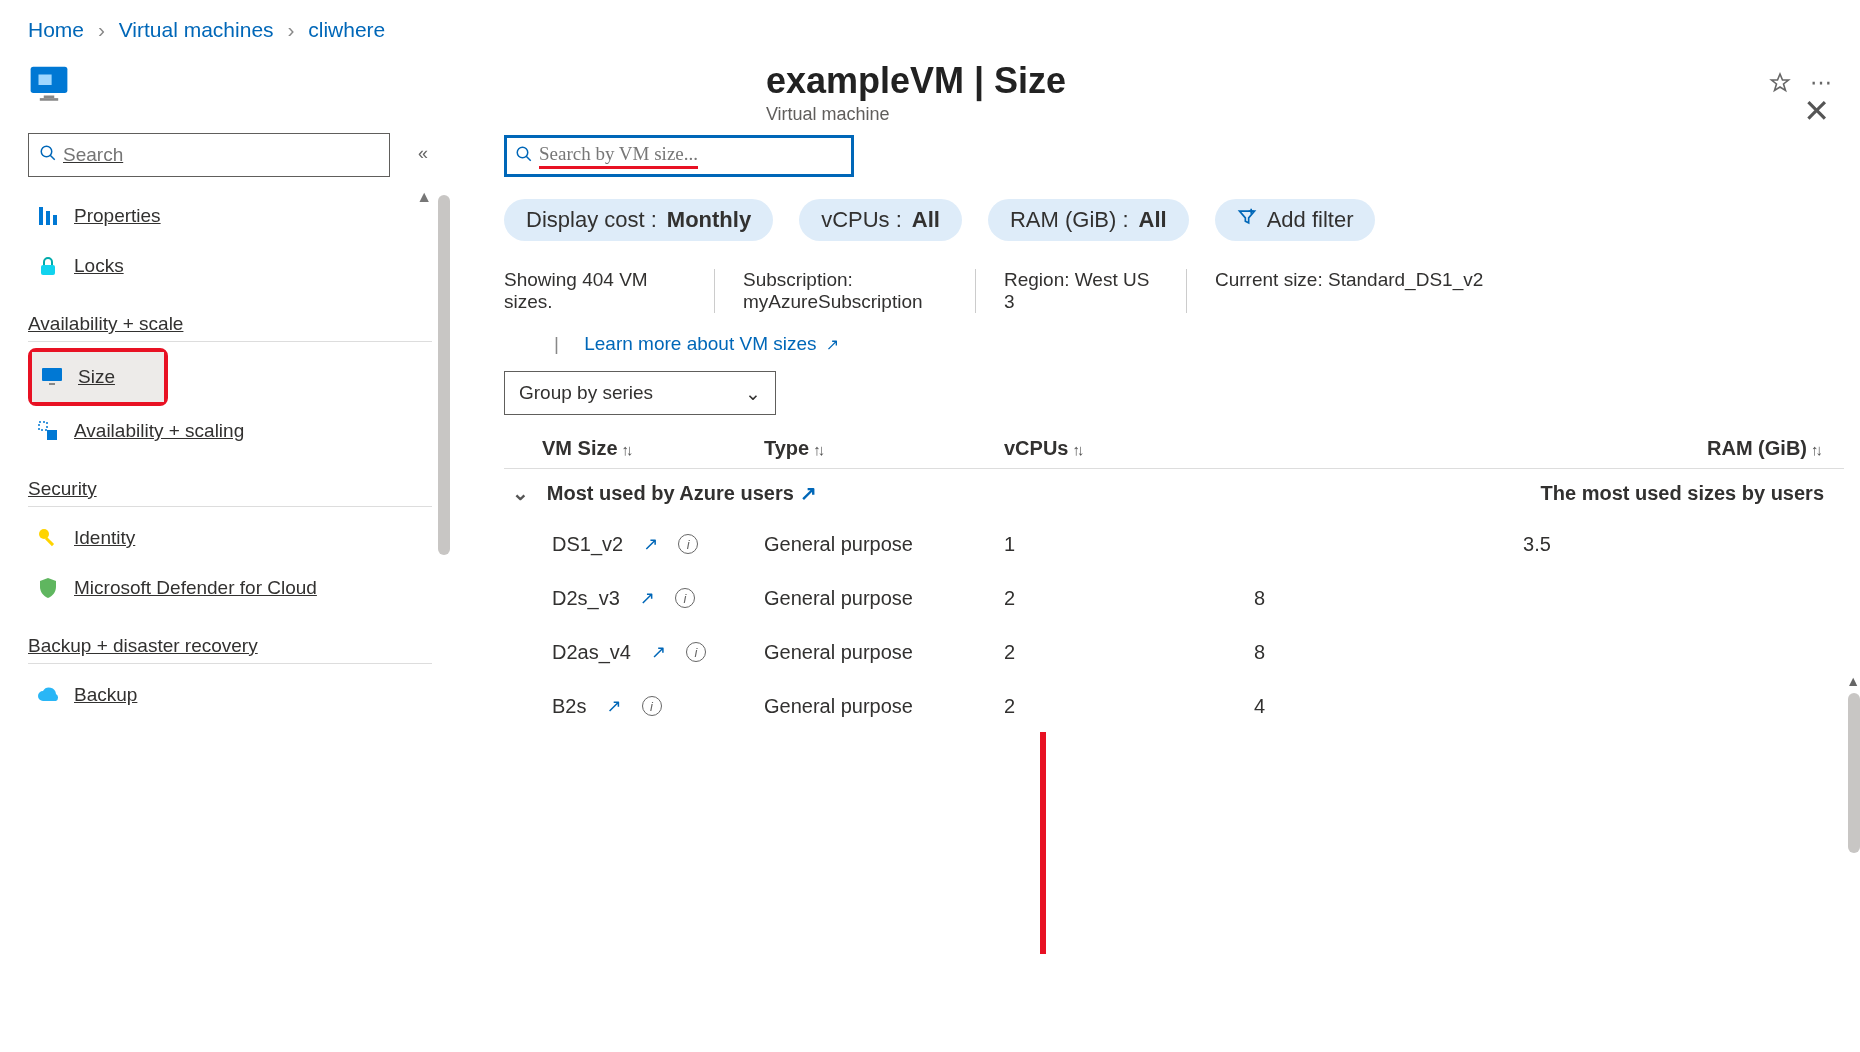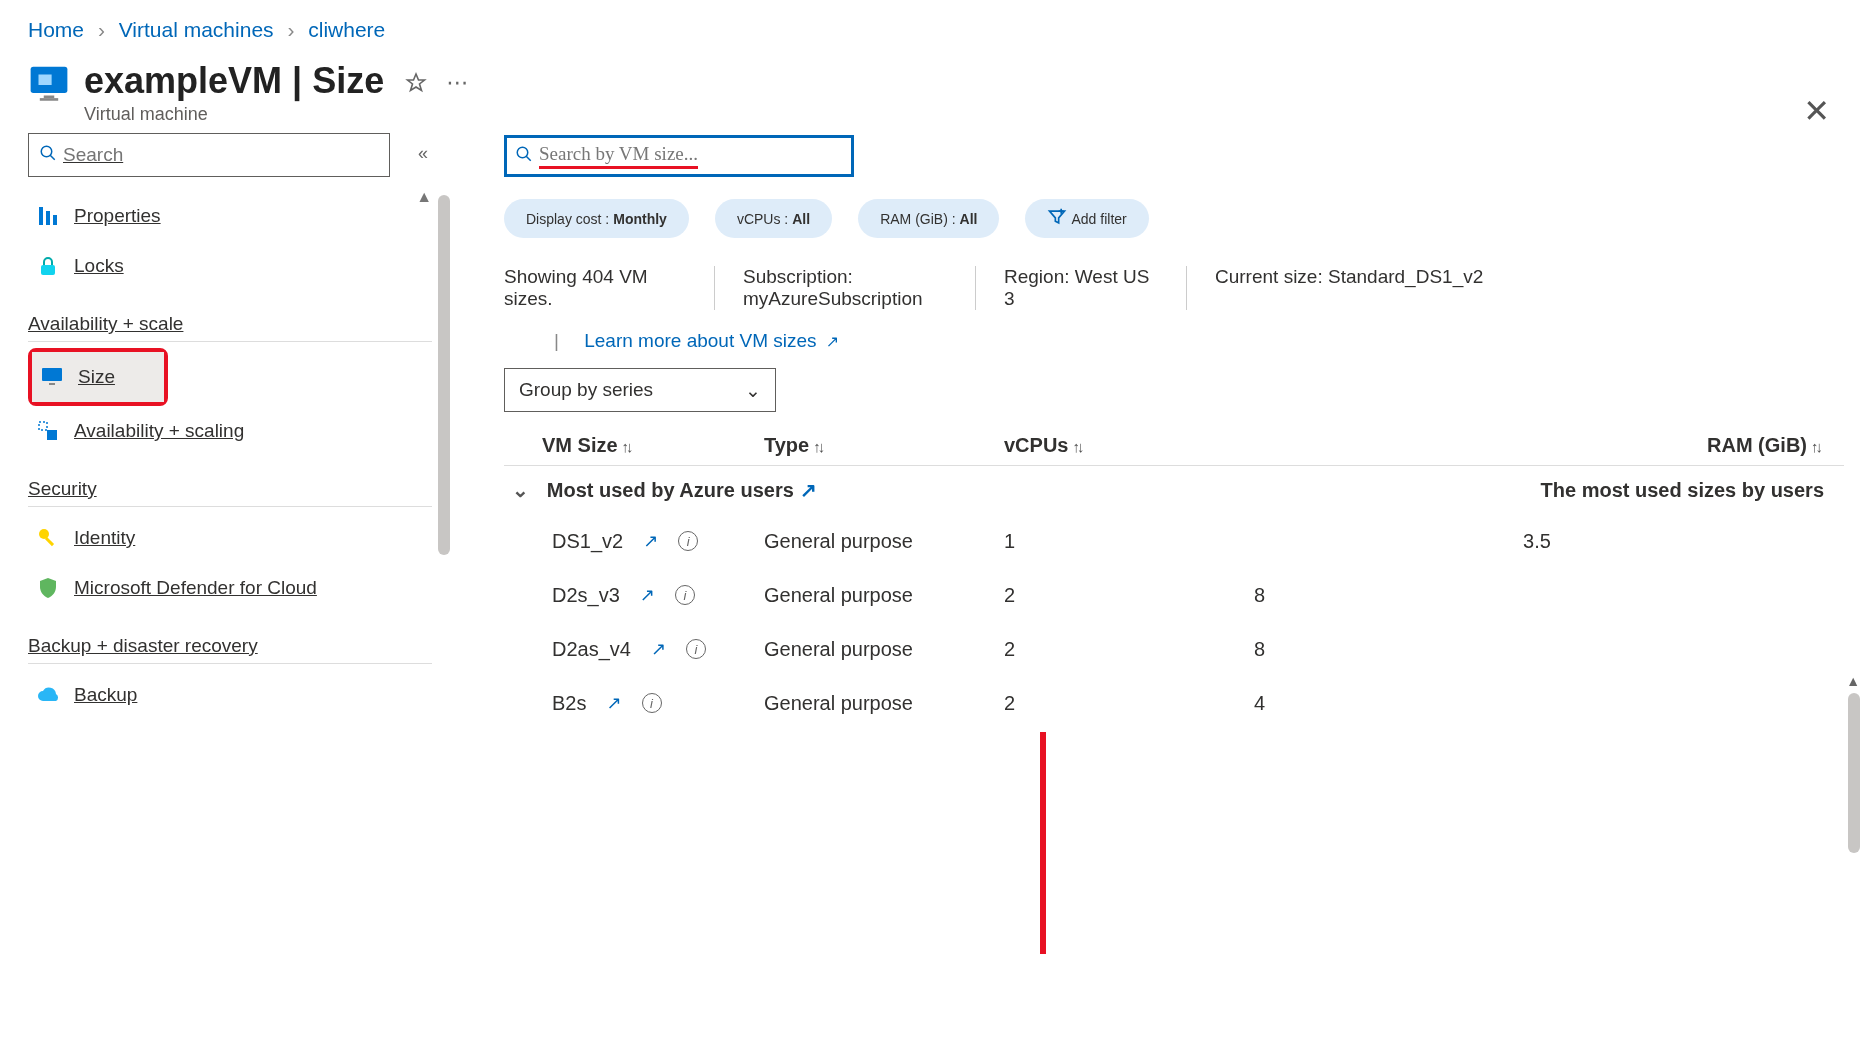--- a/index.html
+++ b/index.html
@@ -12,21 +12,21 @@
     height: 1052px;
     overflow: hidden;
   }
   a { color: #0067b8; text-decoration: none; }
 
   
   .breadcrumb { padding: 18px 28px 10px 28px; font-size: 21px; }
   .breadcrumb .sep { color: #888; margin: 0 8px; }
 
   
-  .page-head { display: flex; align-items: flex-start; padding: 8px 28px 8px 28px; }
+  .page-head { display: flex; align-items: flex-start; padding: 8px 28px 8px 28px; justify-content: space-between; }
   .vm-icon {
     width: 42px; height: 42px; margin-right: 14px; flex: none; position: relative; top:4px;
   }
   .title-block h1 { font-size: 36px; font-weight: 600; color: #222; }
   .title-block .subtitle { font-size: 18px; color: #605e5c; margin-top: 2px; }
   .title-actions { margin-left: 20px; display:flex; align-items:center; gap:18px; position:relative; top:10px;}
   .star-outline { width:24px; height:24px; color:#777;}
   .close-x { position:absolute; right:30px; top:92px; font-size:32px; color:#555; cursor:pointer;}
 
   
@@ -52,21 +52,21 @@
   .nav-item .ic { width:24px; height:24px; flex:none; display:flex; align-items:center; justify-content:center;}
   .red-box { border:4px solid #e81123; border-radius:8px; padding:0 4px; width:140px;}
   .sidebar-scrollbar { position:absolute; right:0; top:62px; width:12px; height:360px; background:#c8c6c4; border-radius:6px;}
 
   
   .vm-search {
     width:350px; height:42px; border:3px solid #0067b8; display:flex; align-items:center; padding:0 8px; margin-top:2px;
   }
   .vm-search .underline-red { border-bottom:3px solid #e81123; padding-bottom:1px; font-size:19px; color:#777;font-family:Liberation Serif, serif;}
   .pill-row { display:flex; gap:26px; margin-top:22px; flex-wrap:wrap;}
-  .pill { background:#deecf9; border-radius:22px; padding:8px 22px; font-size:14px; display:flex; align-items:center; gap:4px;}
+  .pill { background:#deecf9; border-radius:22px; padding:8px 22px; font-size:22px; display:flex; align-items:center; gap:10px;}
   .pill .bold { font-weight:700; }
 
   
   .info-row { display:flex; gap:0; margin-top:28px; font-size:19px; color:#323130;}
   .info-cell { padding:0 28px; }
   .info-sep { width:1px; background:#ccc;}
   .info-row .first { padding-left:0;}
 
   
   .learn-link { display:block; margin:20px 0 16px 50px; font-size:19px;}

